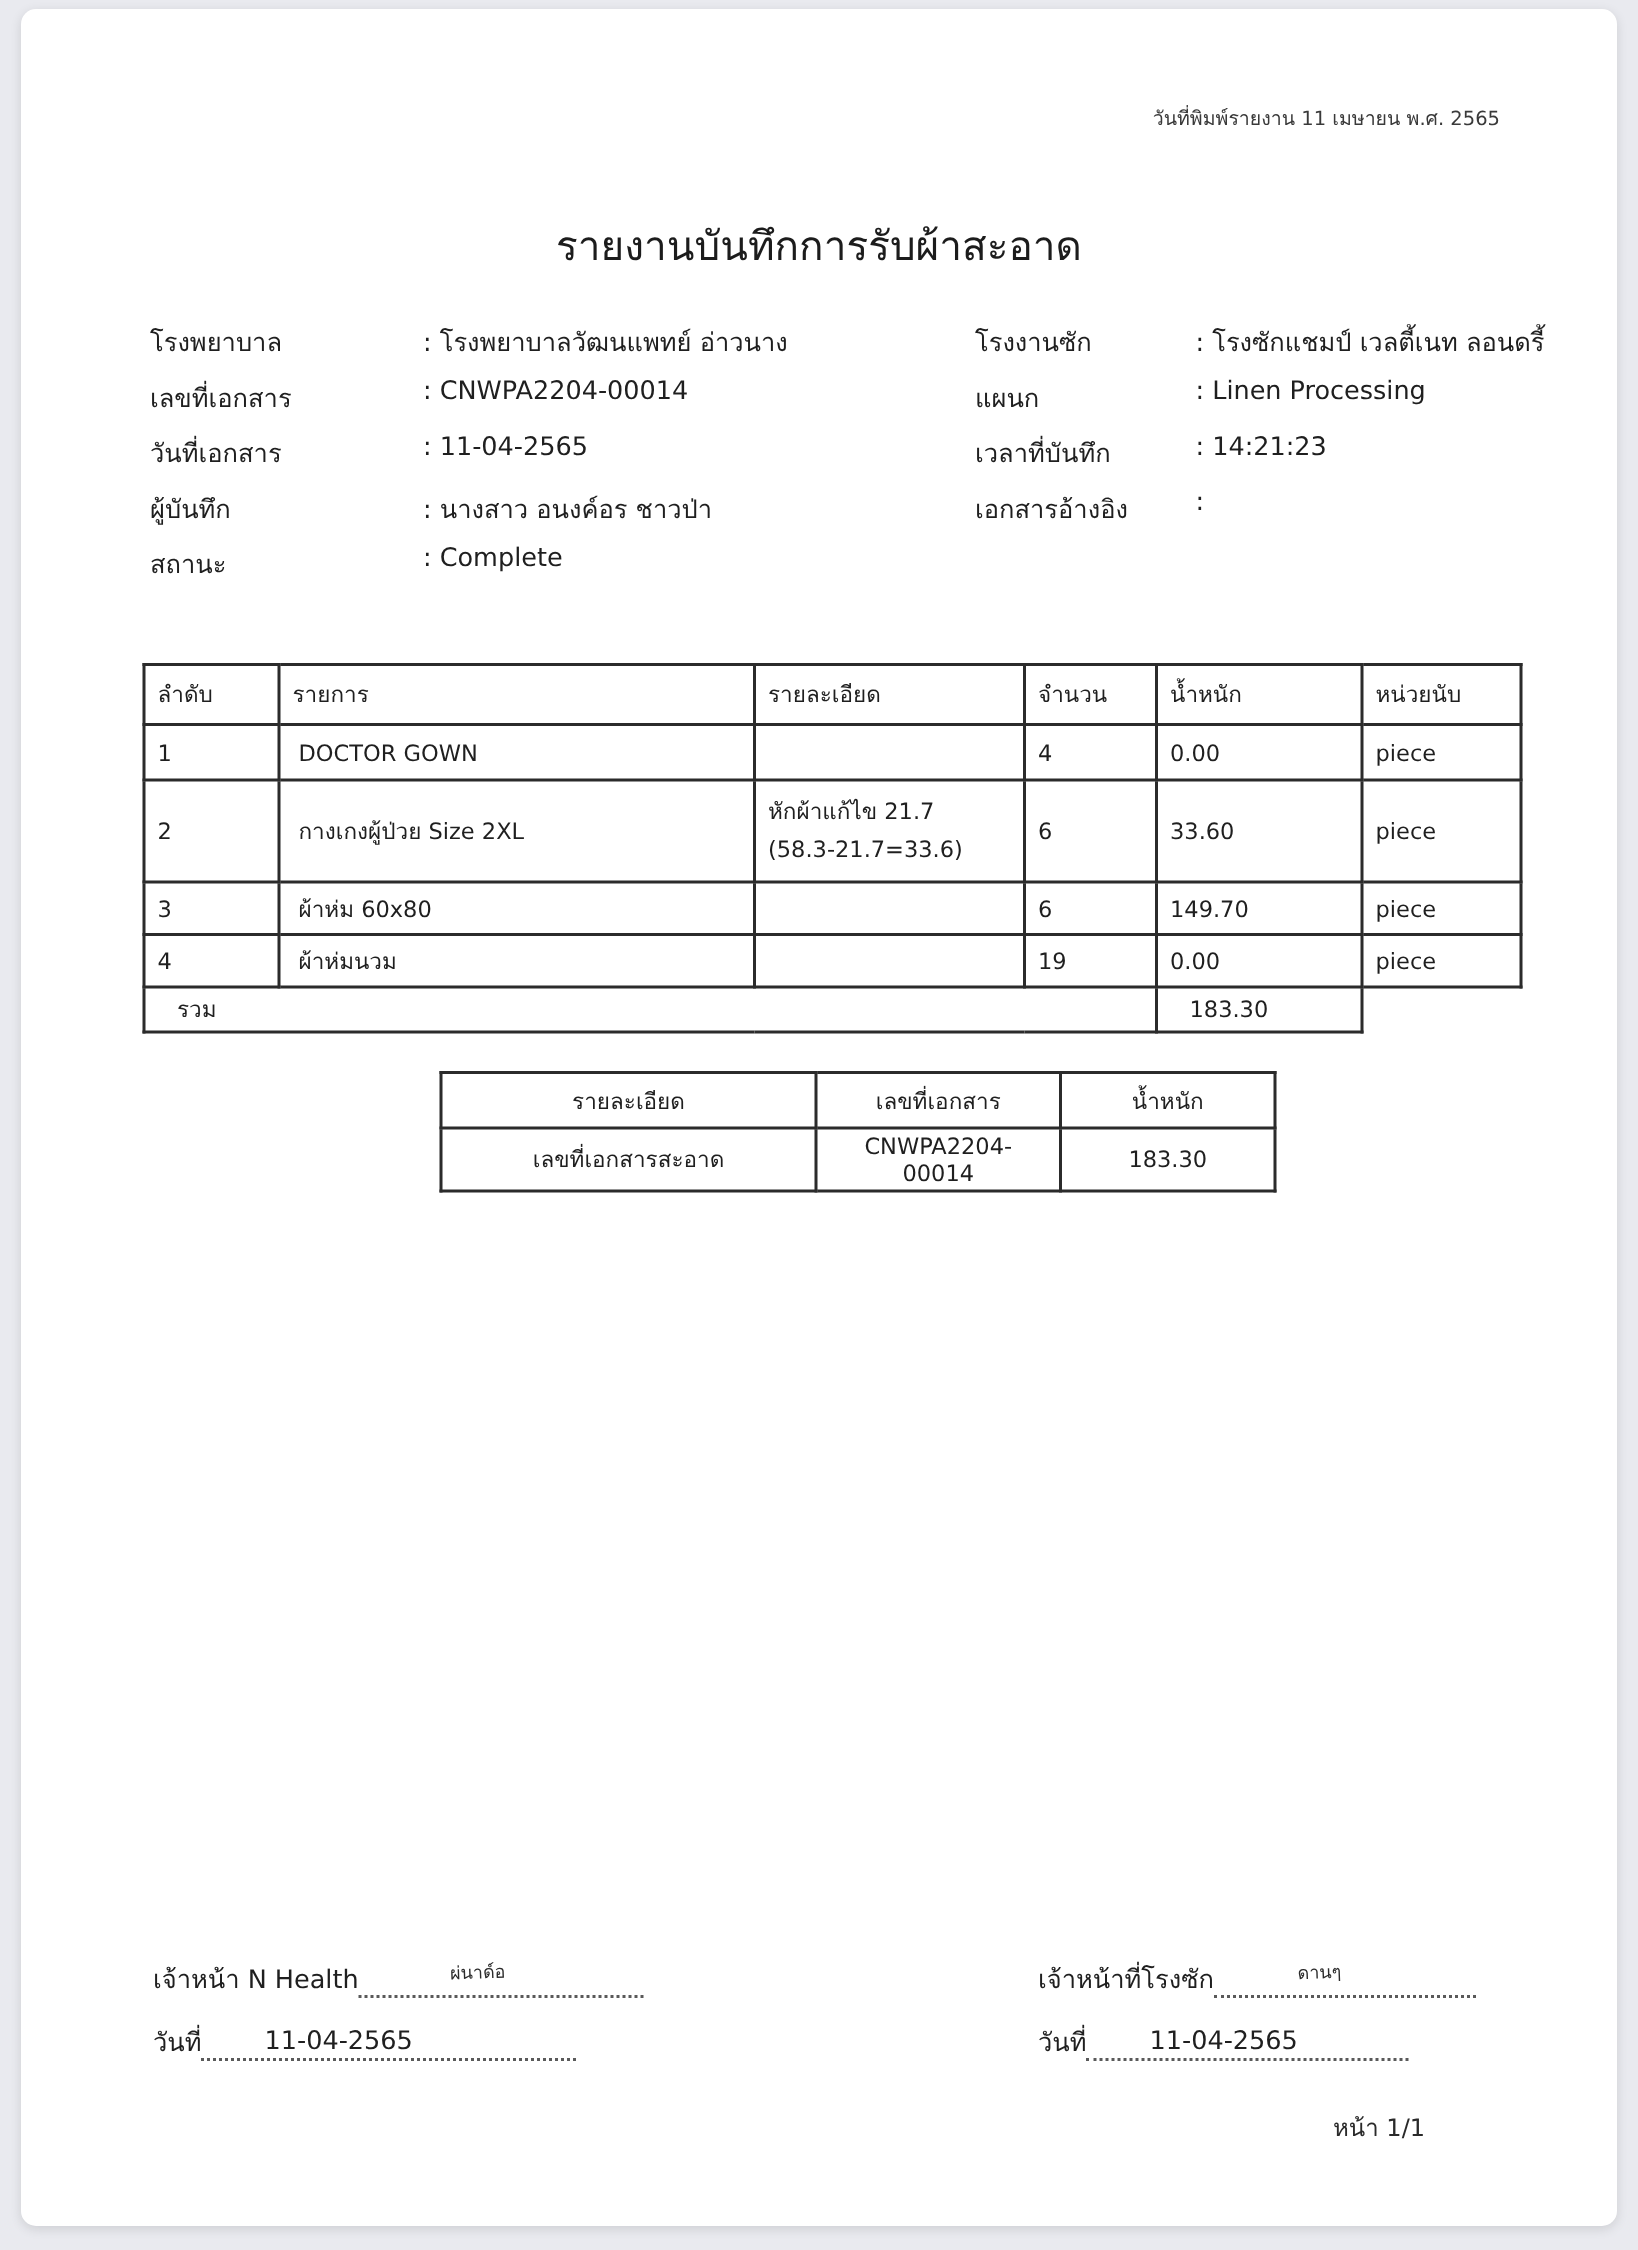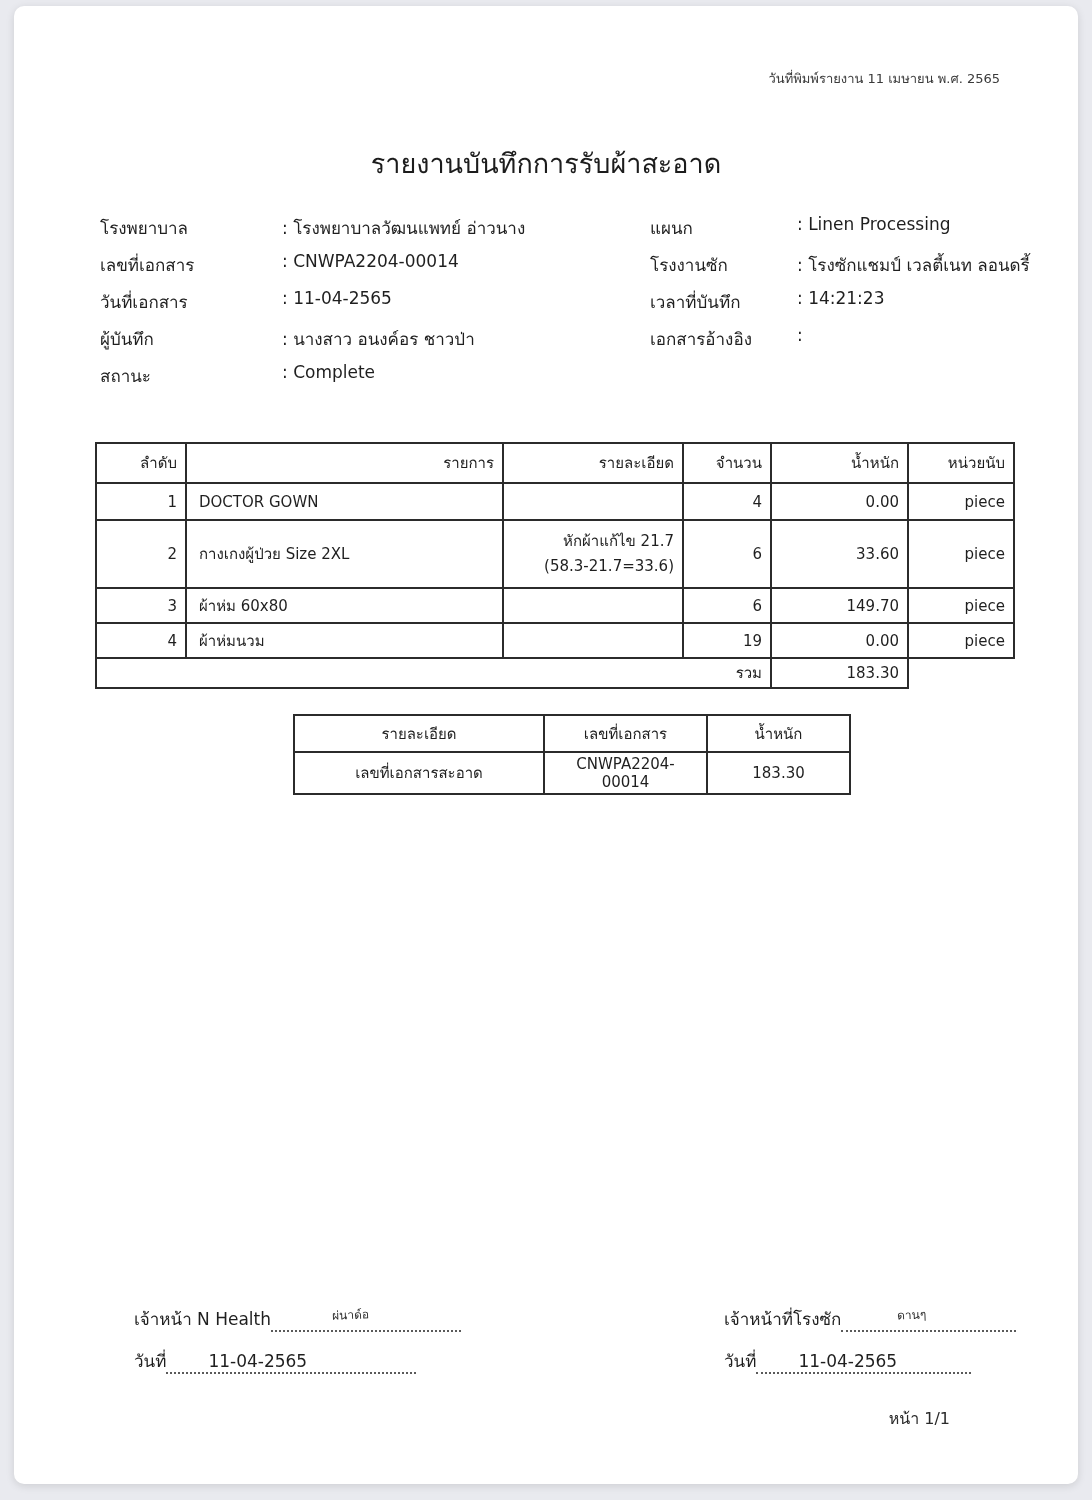--- a/index.html
+++ b/index.html
@@ -31,40 +31,40 @@
   .info-col.right { left:636px; width:400px; }
   .info-row { display:flex; height:37px; align-items:flex-start; }
   .info-col.left .info-label { width:182px; flex:none; }
   .info-col.right .info-label { width:147px; flex:none; }
   .info-value { white-space:nowrap; }
 
   
   .items-table-wrap { position:absolute; left:81px; top:436px; }
   table { border-collapse:collapse; table-layout:fixed; }
   .items-table { width:918px; font-size:15px; }
-  .items-table th, .items-table td { border:2px solid #2b2b2b; padding:2px 8px; text-align:right; vertical-align:middle; font-weight:normal; }
+  .items-table th, .items-table td { border:2px solid #2b2b2b; padding:2px 8px; text-align:left; vertical-align:middle; font-weight:normal; }
   .items-table th { height:40px; }
   .items-table td.cell-item { text-align:left; padding-left:12px; }
   .items-table tr.r1 td { height:37px; }
   .items-table tr.r2 td { height:68px; }
   .items-table tr.r3 td, .items-table tr.r4 td { height:35px; }
   .items-table tr.total td { height:25px;padding-left:21px; }
   .items-table td.noborder { border:none; }
   .detail-line { line-height:1.7; }
 
   
   .summary-table-wrap { position:absolute; left:279px; top:708px; }
   .summary-table { width:556px; font-size:15px; }
   .summary-table th, .summary-table td { border:2px solid #2b2b2b; padding:2px 8px; height:37px; text-align:center; vertical-align:middle; font-weight:normal; }
 
   
   .sig-block { position:absolute; font-size:17px; }
   .sig-block.left { left:88px; top:1296px; }
   .sig-block.right { left:678px; top:1296px; }
-  .sig-row { display:flex; align-items:flex-end; height:30px;margin-left:32px; }
+  .sig-row { display:flex; align-items:flex-end; height:30px; }
   .sig-row.date-row { margin-top:12px; }
   .sig-dots { display:inline-block; border-bottom:2px dotted #5a5a5a; height:26px; position:relative; }
   .sig-block.left .sig-dots.name-line { width:190px; }
   .sig-block.left .sig-dots.date-line { width:250px; }
   .sig-block.right .sig-dots.name-line { width:175px; }
   .sig-block.right .sig-dots.date-line { width:215px; }
   .scribble { position:absolute; left:32%; bottom:6px; font-size:12px; color:#2b2b2b; transform:rotate(-2deg); white-space:nowrap; font-family:"DejaVu Serif","Liberation Serif",serif; }
   .date-on-line { position:absolute; left:42px; bottom:1px; font-size:17px; white-space:nowrap; }
 
   .page-number { position:absolute; right:128px; top:1400px; font-size:16px; color:#2a2a2a; }
@@ -96,26 +96,26 @@
         <span class="info-label">ผู้บันทึก</span>
         <span class="info-value">: นางสาว อนงค์อร ชาวป่า</span>
       </div>
       <div class="info-row">
         <span class="info-label">สถานะ</span>
         <span class="info-value">: Complete</span>
       </div>
     </div>
     <div class="info-col right">
       <div class="info-row">
+        <span class="info-label">โรงงานซัก</span>
+        <span class="info-value">: โรงซักแชมป์ เวลตี้เนท ลอนดรี้</span>
+      </div>
+      <div class="info-row">
         <span class="info-label">แผนก</span>
         <span class="info-value">: Linen Processing</span>
-      </div>
-      <div class="info-row">
-        <span class="info-label">โรงงานซัก</span>
-        <span class="info-value">: โรงซักแชมป์ เวลตี้เนท ลอนดรี้</span>
       </div>
       <div class="info-row">
         <span class="info-label">เวลาที่บันทึก</span>
         <span class="info-value">: 14:21:23</span>
       </div>
       <div class="info-row">
         <span class="info-label">เอกสารอ้างอิง</span>
         <span class="info-value">:</span>
       </div>
     </div>

